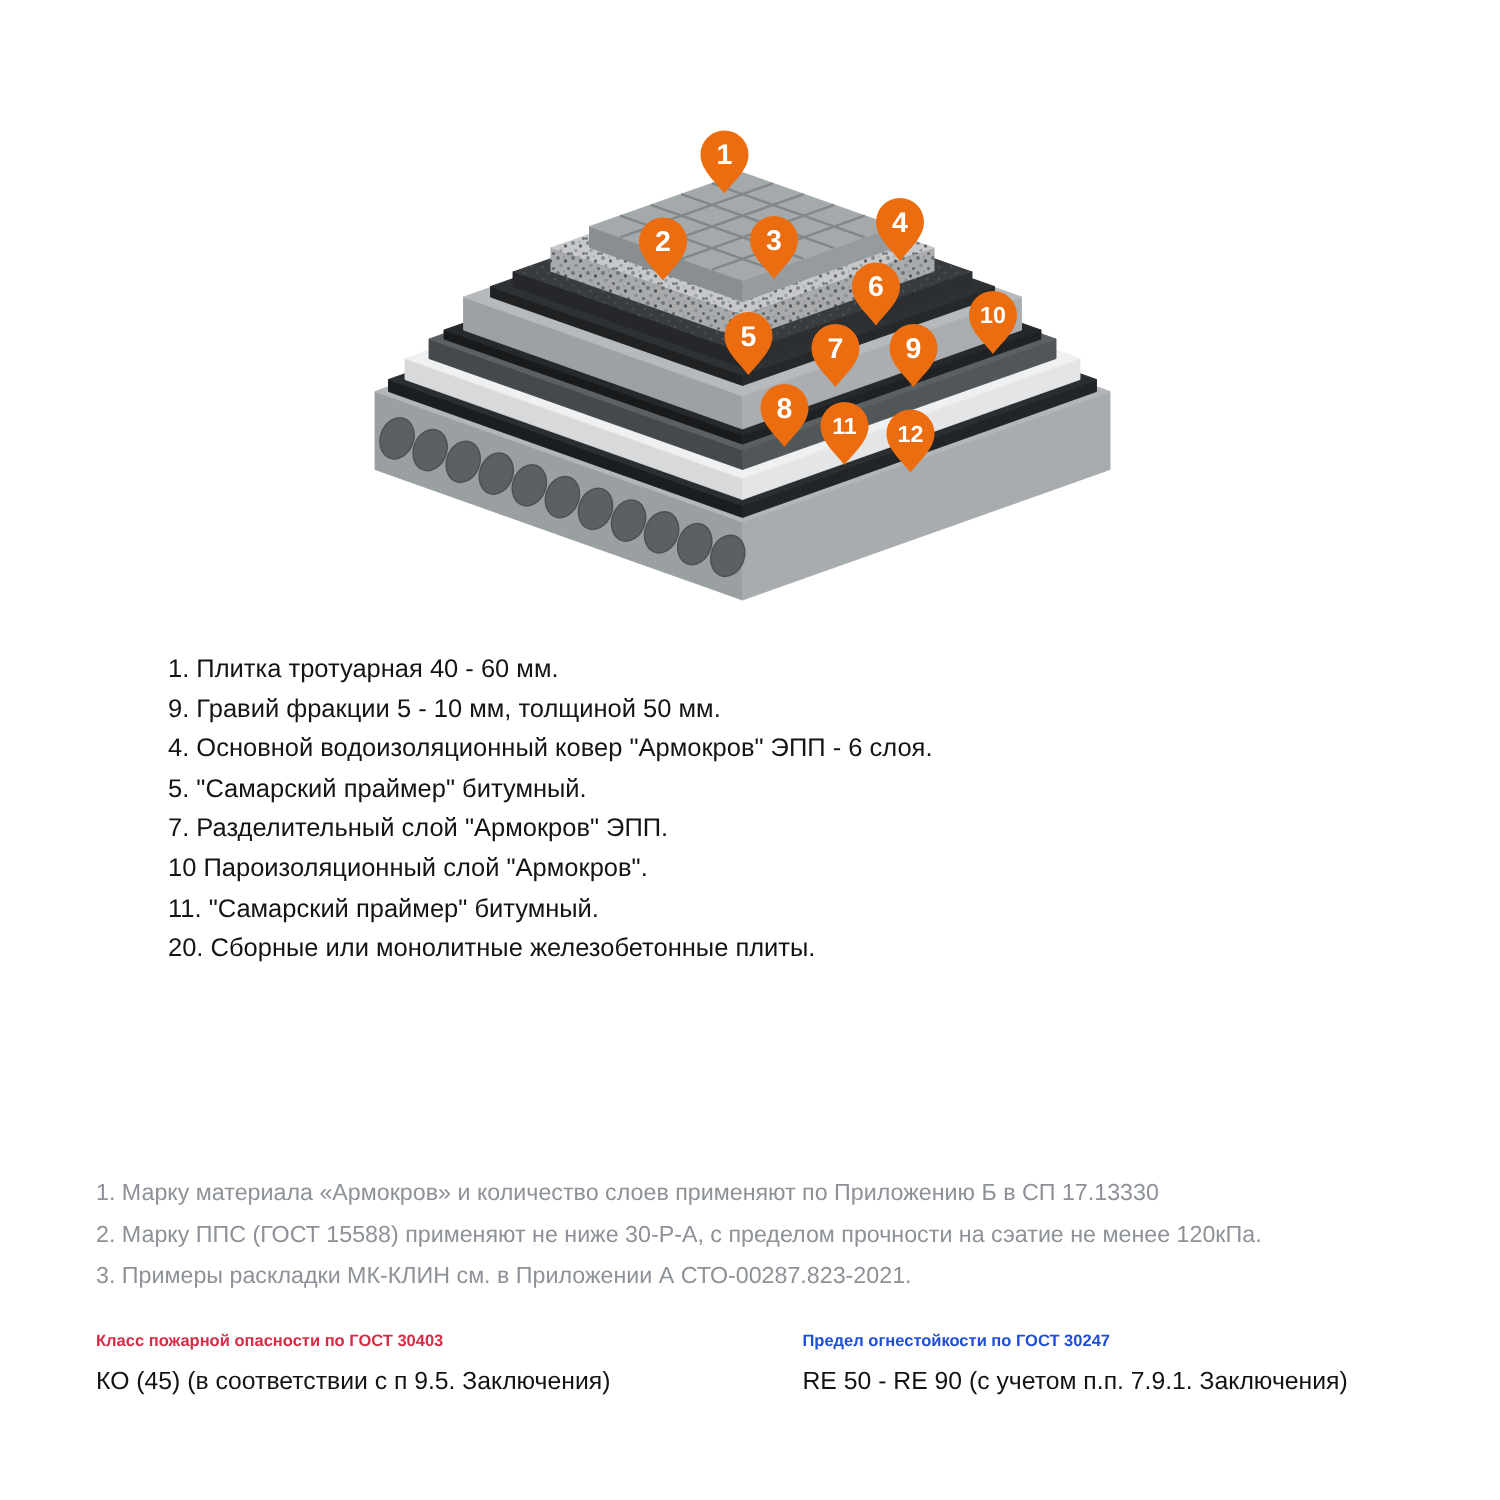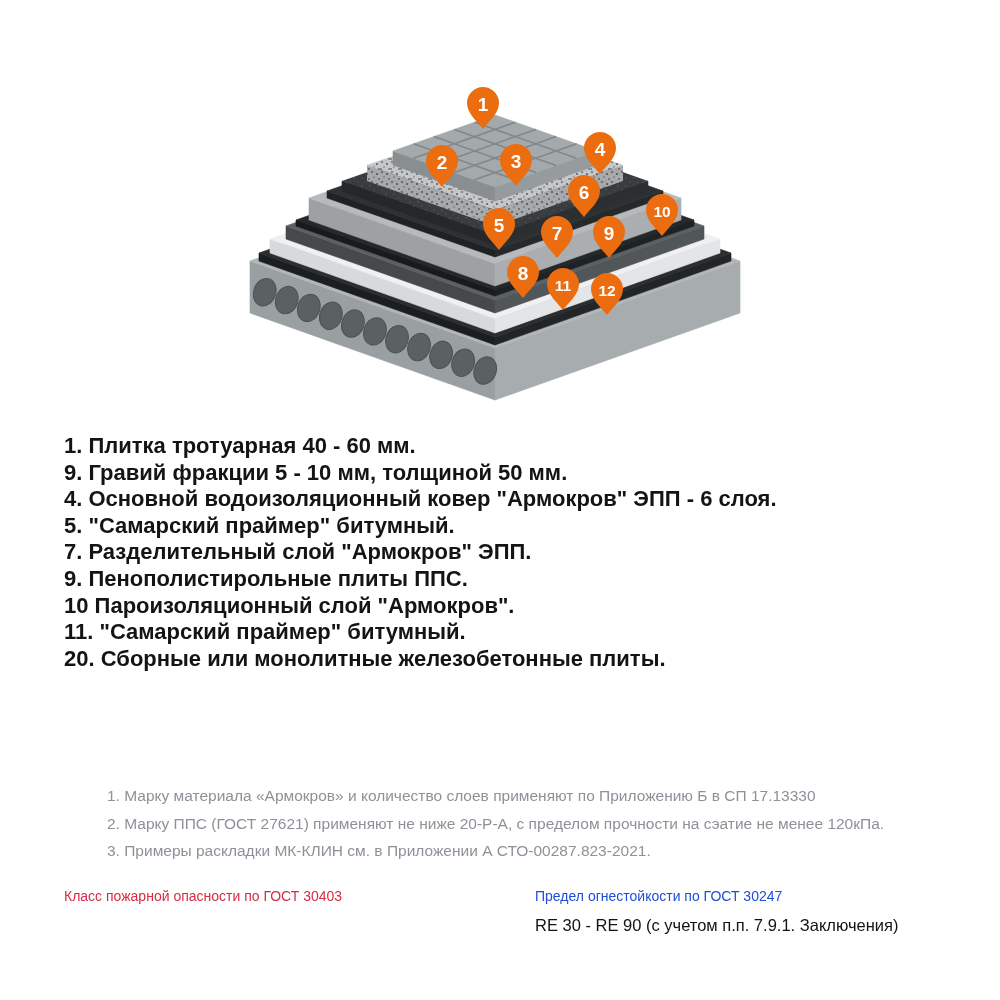--- a/index.html
+++ b/index.html
@@ -6,32 +6,33 @@
   .page{
     position:relative;
     width:1000px;height:1000px;
     background:#ffffff;
     font-family:"Liberation Sans", sans-serif;
     overflow:hidden;
   }
   #diagram{position:absolute;left:0;top:0;width:1000px;height:430px;display:block;}
   .layer-list{position:absolute;left:64px;top:433px;}
   .layer-item{
-    font-size:22px;line-height:26.6px;font-weight:700;color:#141414;
+    font-size:17px;line-height:26.6px;font-weight:400;color:#141414;
     white-space:nowrap;
+    margin-left:48px;
   }
-  .footnote-list{position:absolute;left:64px;top:782px;margin-left:43px;}
+  .footnote-list{position:absolute;left:64px;top:782px;}
   .footnote-item{
     font-size:15.5px;line-height:27.6px;font-weight:400;color:#8d9198;
     white-space:nowrap;
   }
   .spec{position:absolute;top:888px;}
   .spec-left{left:64px;}
   .spec-right{left:535px;}
-  .spec-title{font-size:14px;font-weight:400;margin:0 0 12px 0;white-space:nowrap;}
+  .spec-title{font-size:11px;font-weight:700;margin:0 0 12px 0;white-space:nowrap;}
   .spec-value{font-size:16.5px;font-weight:400;color:#131313;white-space:nowrap;}
 </style>
 </head>
 <body>
 
 <div class="page">
 
   <svg id="diagram" viewBox="0 0 1000 430" xmlns="http://www.w3.org/2000/svg">
     <defs>
       <pattern id="gravPat" width="10" height="10" patternUnits="userSpaceOnUse">
@@ -179,34 +180,34 @@
         </g>
       </g>
   </svg>
 
   <div class="layer-list">
       <div class="layer-item">1. Плитка тротуарная 40 - 60 мм.</div>
       <div class="layer-item">9. Гравий фракции 5 - 10 мм, толщиной 50 мм.</div>
       <div class="layer-item">4. Основной водоизоляционный ковер "Армокров" ЭПП - 6 слоя.</div>
       <div class="layer-item">5. "Самарский праймер" битумный.</div>
       <div class="layer-item">7. Разделительный слой "Армокров" ЭПП.</div>
-      <div class="layer-item">9. Пенополистирольные плиты ППС.</div>
       <div class="layer-item">10 Пароизоляционный слой "Армокров".</div>
       <div class="layer-item">11. "Самарский праймер" битумный.</div>
       <div class="layer-item">20. Сборные или монолитные железобетонные плиты.</div>
     </div>
 
   <div class="footnote-list">
       <div class="footnote-item">1. Марку материала «Армокров» и количество слоев применяют по Приложению Б в СП 17.13330</div>
-      <div class="footnote-item">2. Марку ППС (ГОСТ 27621) применяют не ниже 20-Р-А, с пределом прочности на сэатие не менее 120кПа.</div>
+      <div class="footnote-item">2. Марку ППС (ГОСТ 15588) применяют не ниже 30-Р-А, с пределом прочности на сэатие не менее 120кПа.</div>
       <div class="footnote-item">3. Примеры раскладки МК-КЛИН см. в Приложении А СТО-00287.823-2021.</div>
     </div>
 
   <div class="spec spec-left">
     <div class="spec-title" style="color: rgb(214, 44, 69);">Класс пожарной опасности по ГОСТ 30403</div>
+    <div class="spec-value">КО (45) (в соответствии с п 9.5. Заключения)</div>
   </div>
 
   <div class="spec spec-right">
     <div class="spec-title" style="color: #1d4ed8;">Предел огнестойкости по ГОСТ 30247</div>
-    <div class="spec-value">RE 30 - RE 90 (с учетом п.п. 7.9.1. Заключения)</div>
+    <div class="spec-value">RE 50 - RE 90 (с учетом п.п. 7.9.1. Заключения)</div>
   </div>
 
 </div>
 
 </body></html>

